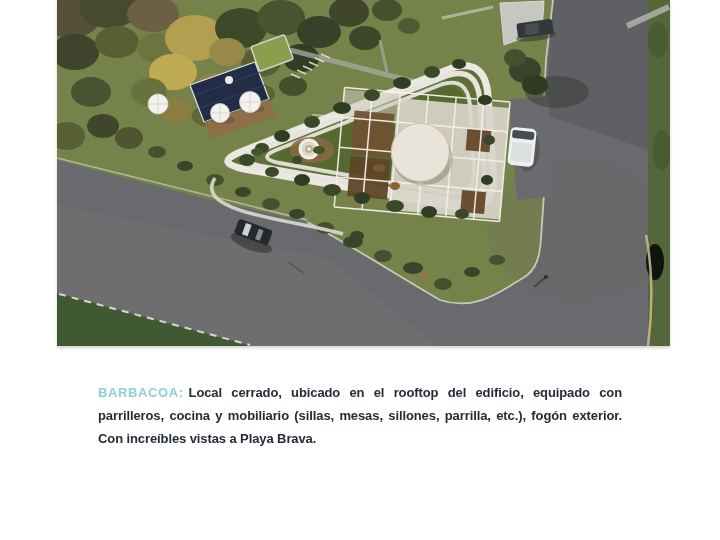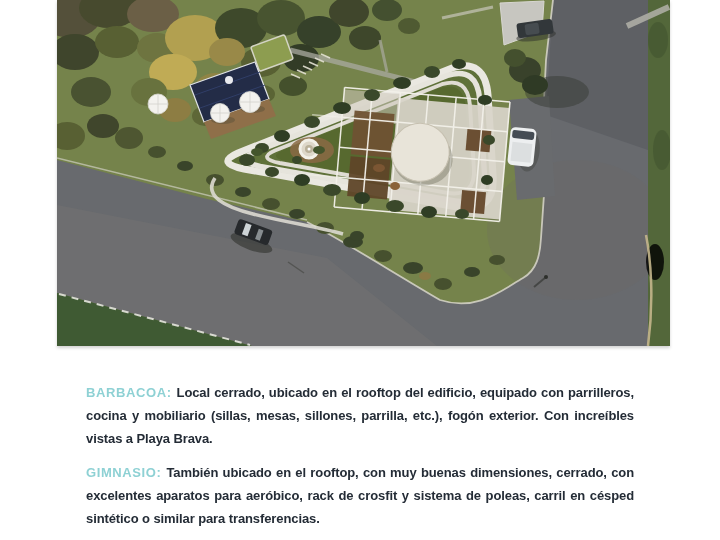--- a/index.html
+++ b/index.html
@@ -1,20 +1,20 @@
 <!DOCTYPE html>
 <html style="--accent: #8ed1d4; --body: #242c36; --page-bg: #ffffff;"><head>
 <meta charset="utf-8">
 <style>
   html,body{margin:0;padding:0;background:#fff;}
   .page{position:relative;width:720px;height:540px;background:var(--page-bg,#fff);overflow:hidden;font-family:"Liberation Sans",sans-serif;}
   .hero{position:absolute;left:57px;top:0;width:613px;height:346px;margin:0;box-shadow:0 2px 3px rgba(0,0,0,.18);}
   .hero svg{display:block;width:613px;height:346px;}
   .content{position:absolute;left:86px;top:381px;width:548px;}
-  .content p{margin:0 0 11px;font-weight:bold;font-size:13px;line-height:23px;color:var(--body,#232b35);text-align:justify;letter-spacing:-0.1px;}
+  .content p{margin:0 12px 11px;font-weight:bold;font-size:13px;line-height:23px;color:var(--body,#232b35);text-align:justify;letter-spacing:-0.1px;}
   .amenity-label{color:var(--accent,#8ed1d4);margin-right:5px;letter-spacing:0.6px;}
 </style>
 </head>
 <body>
 
 <div class="page">
 
   <figure class="hero">
     <svg viewBox="0 0 613 346" xmlns="http://www.w3.org/2000/svg">
 
@@ -238,18 +238,15 @@
         <circle cx="489" cy="277" r="2" fill="#2e302c"></circle>
         <path d="M 489,277 L 477,287" stroke="#2e302c" stroke-width="2" opacity="0.6"></path>
       </g>
     </svg>
   </figure>
 
   <div class="content">
     <p>
       <span class="amenity-label">BARBACOA:</span><span>Local cerrado, ubicado en el rooftop del edificio, equipado con parrilleros, cocina y mobiliario (sillas, mesas, sillones, parrilla, etc.), fogón exterior. Con increíbles vistas a Playa Brava.</span>
     </p>
-    <p>
-      <span class="amenity-label">GIMNASIO:</span><span>También ubicado en el rooftop, con muy buenas dimensiones, cerrado, con excelentes aparatos para aeróbico, rack de crosfit y sistema de poleas, carril en césped sintético o similar para transferencias.</span>
-    </p>
   </div>
 
 </div>
 
 </body></html>

